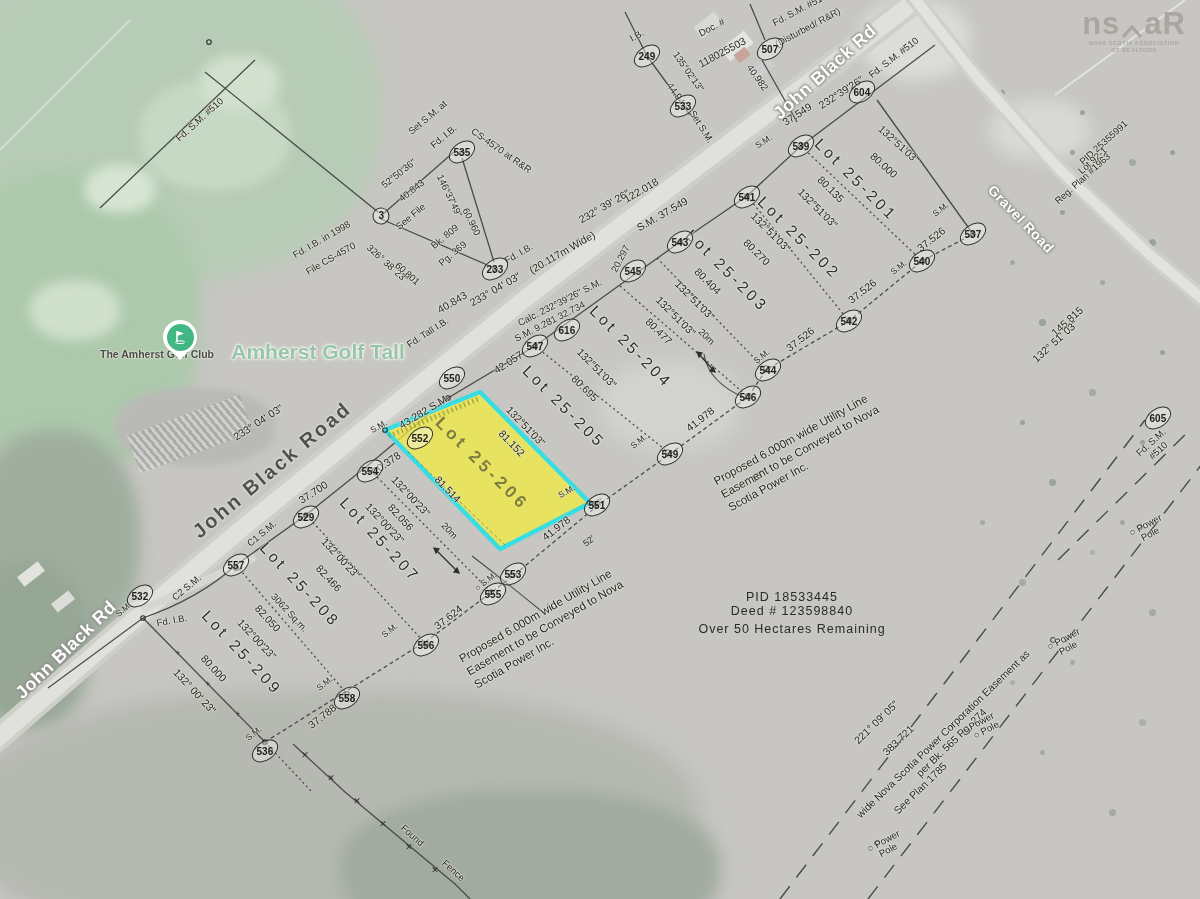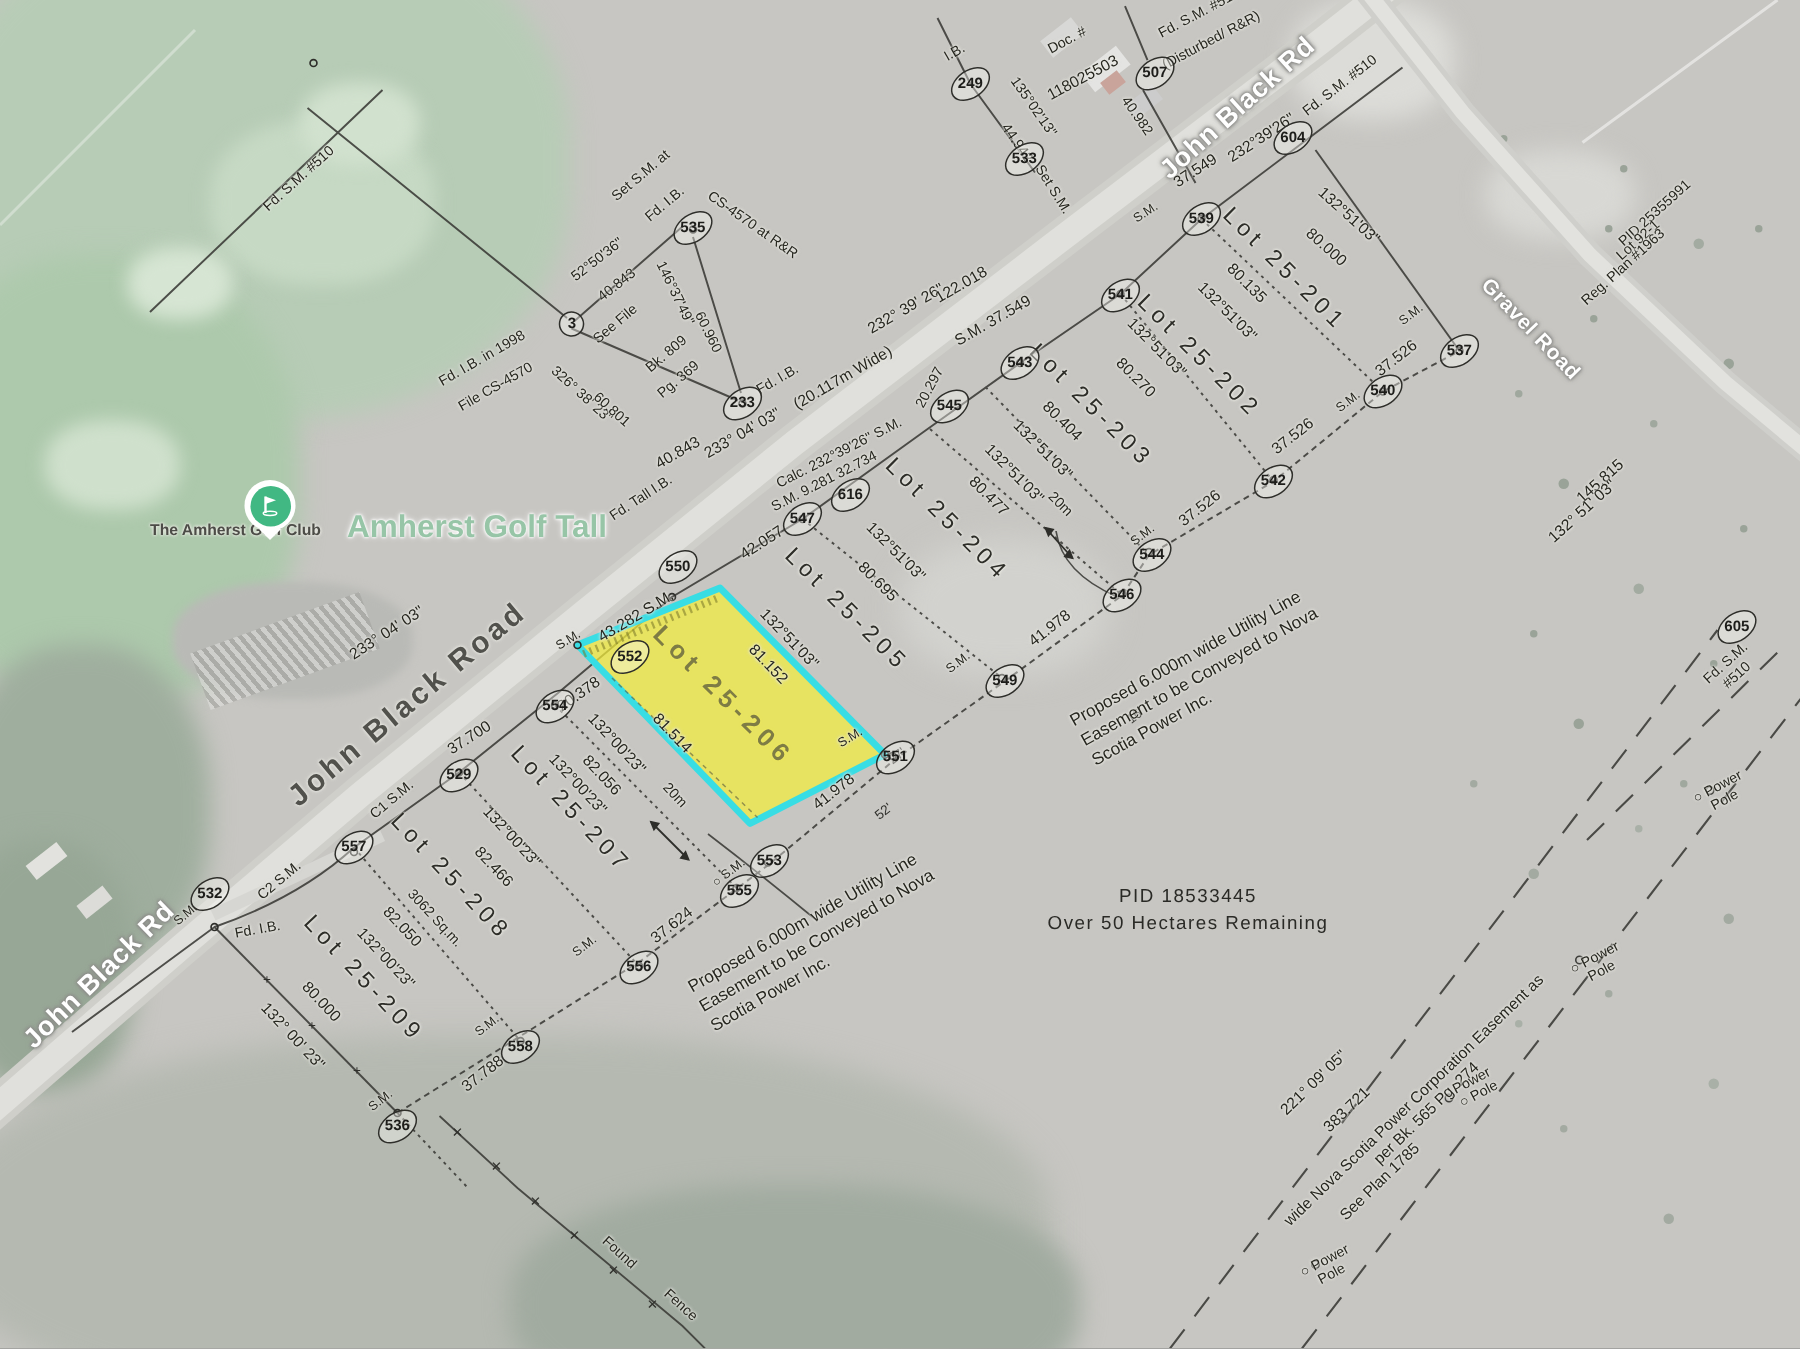--- a/index.html
+++ b/index.html
@@ -430,17 +430,29 @@
       <svg width="16" height="16" viewBox="0 0 16 16" style="position:static">
         <path d="M5,2 L5,13" stroke="#fff" stroke-width="1.6"></path>
         <path d="M5,2 L12,4.5 L5,7 Z" fill="#fff"></path>
         <ellipse cx="8" cy="13.2" rx="4.5" ry="1.4" fill="none" stroke="#fff" stroke-width="1"></ellipse>
       </svg>
     </div>
   </div>
 
   <div id="owner-block">
     <div class="pid">PID 18533445</div>
+    <div class="deed">Deed # 123598840</div>
     <div class="note">Over 50 Hectares Remaining</div>
   </div>
 
+  <div id="logo">
+    <div class="big">
+      <span>ns</span>
+      <svg width="22" height="16" viewBox="0 0 22 16" style="position:static;margin:0 1px;">
+        <polyline points="2,14 11,4 20,14" fill="none" stroke="#a5a29c" stroke-width="3"></polyline>
+      </svg>
+      <span>aR</span>
+    </div>
+    <div class="sub">NOVA SCOTIA ASSOCIATION</div>
+    <div class="sub">OF REALTORS</div>
+  </div>
 
 </div>
 
 </body></html>

